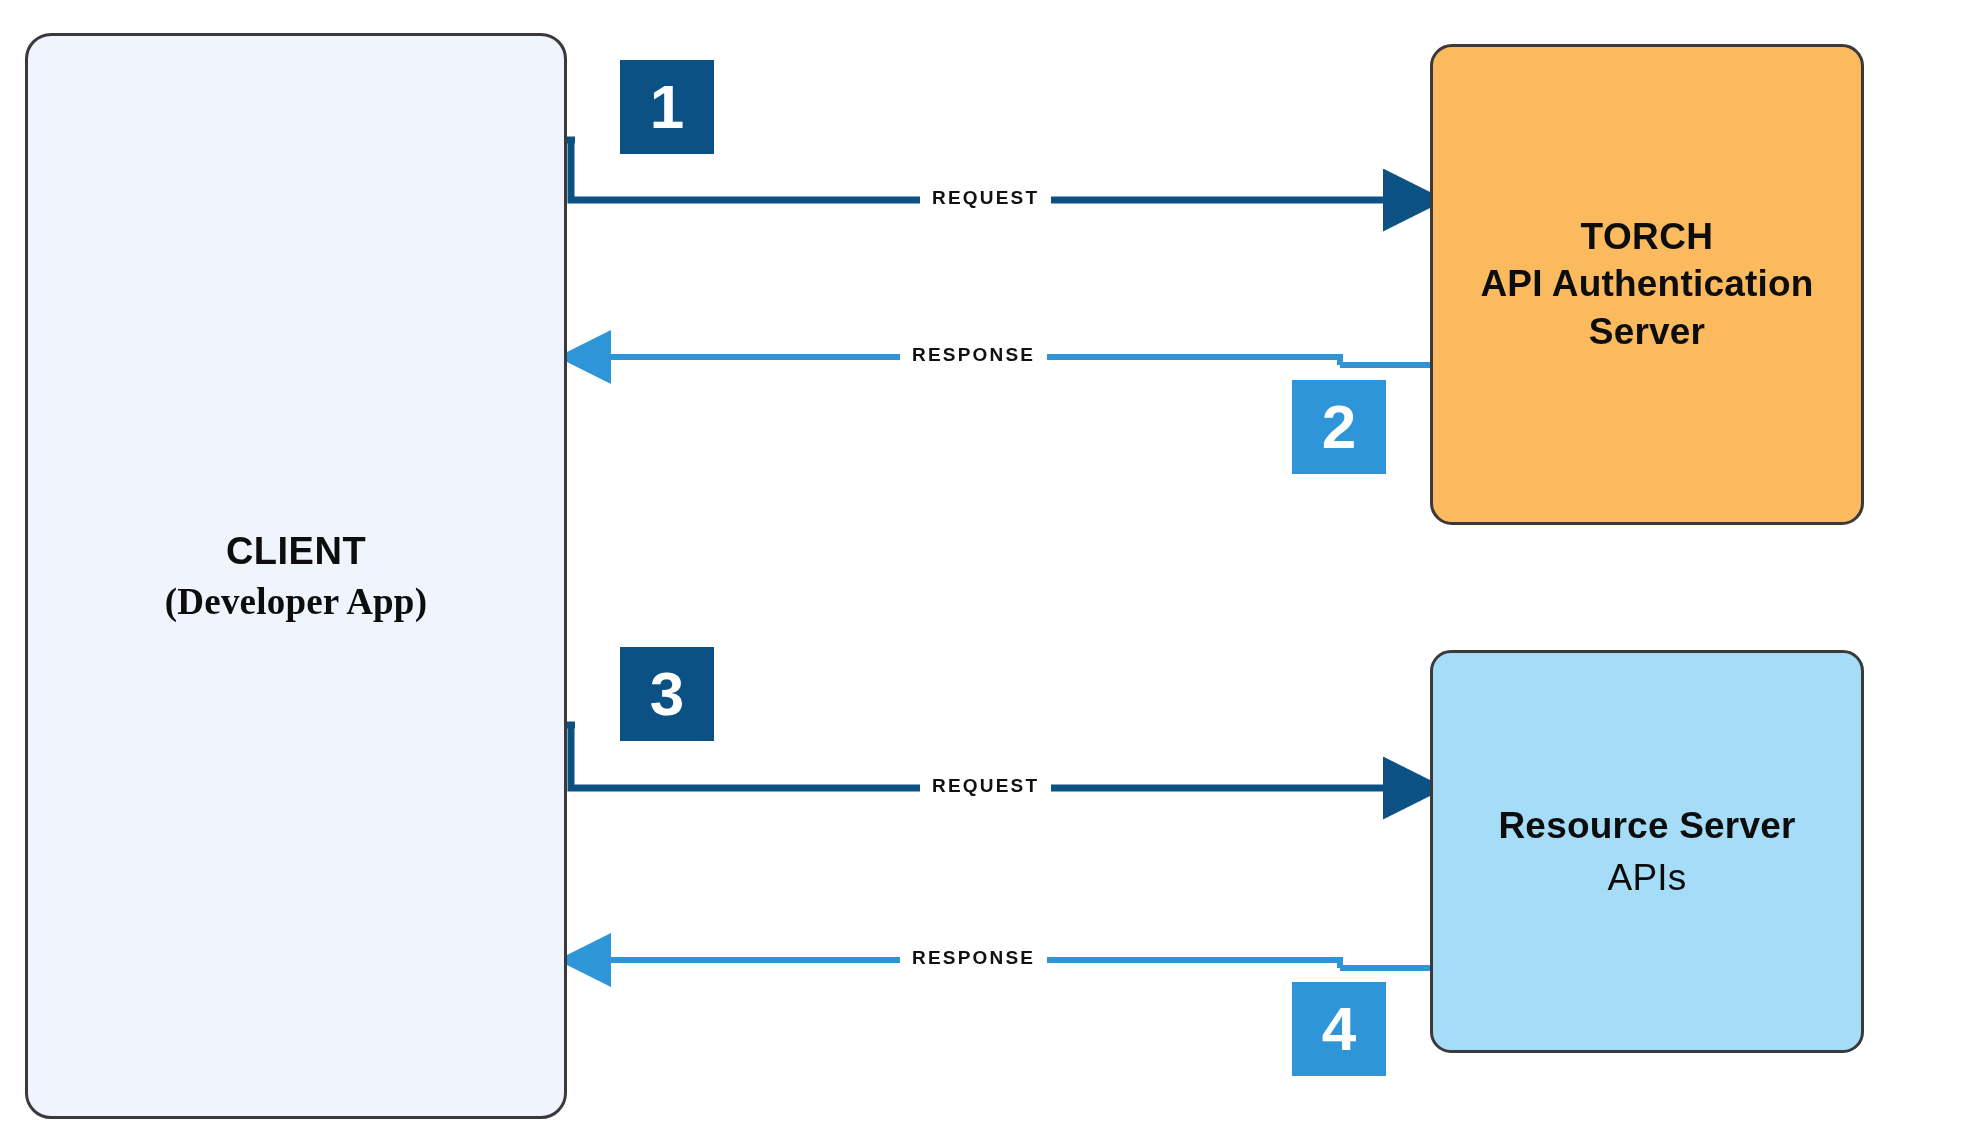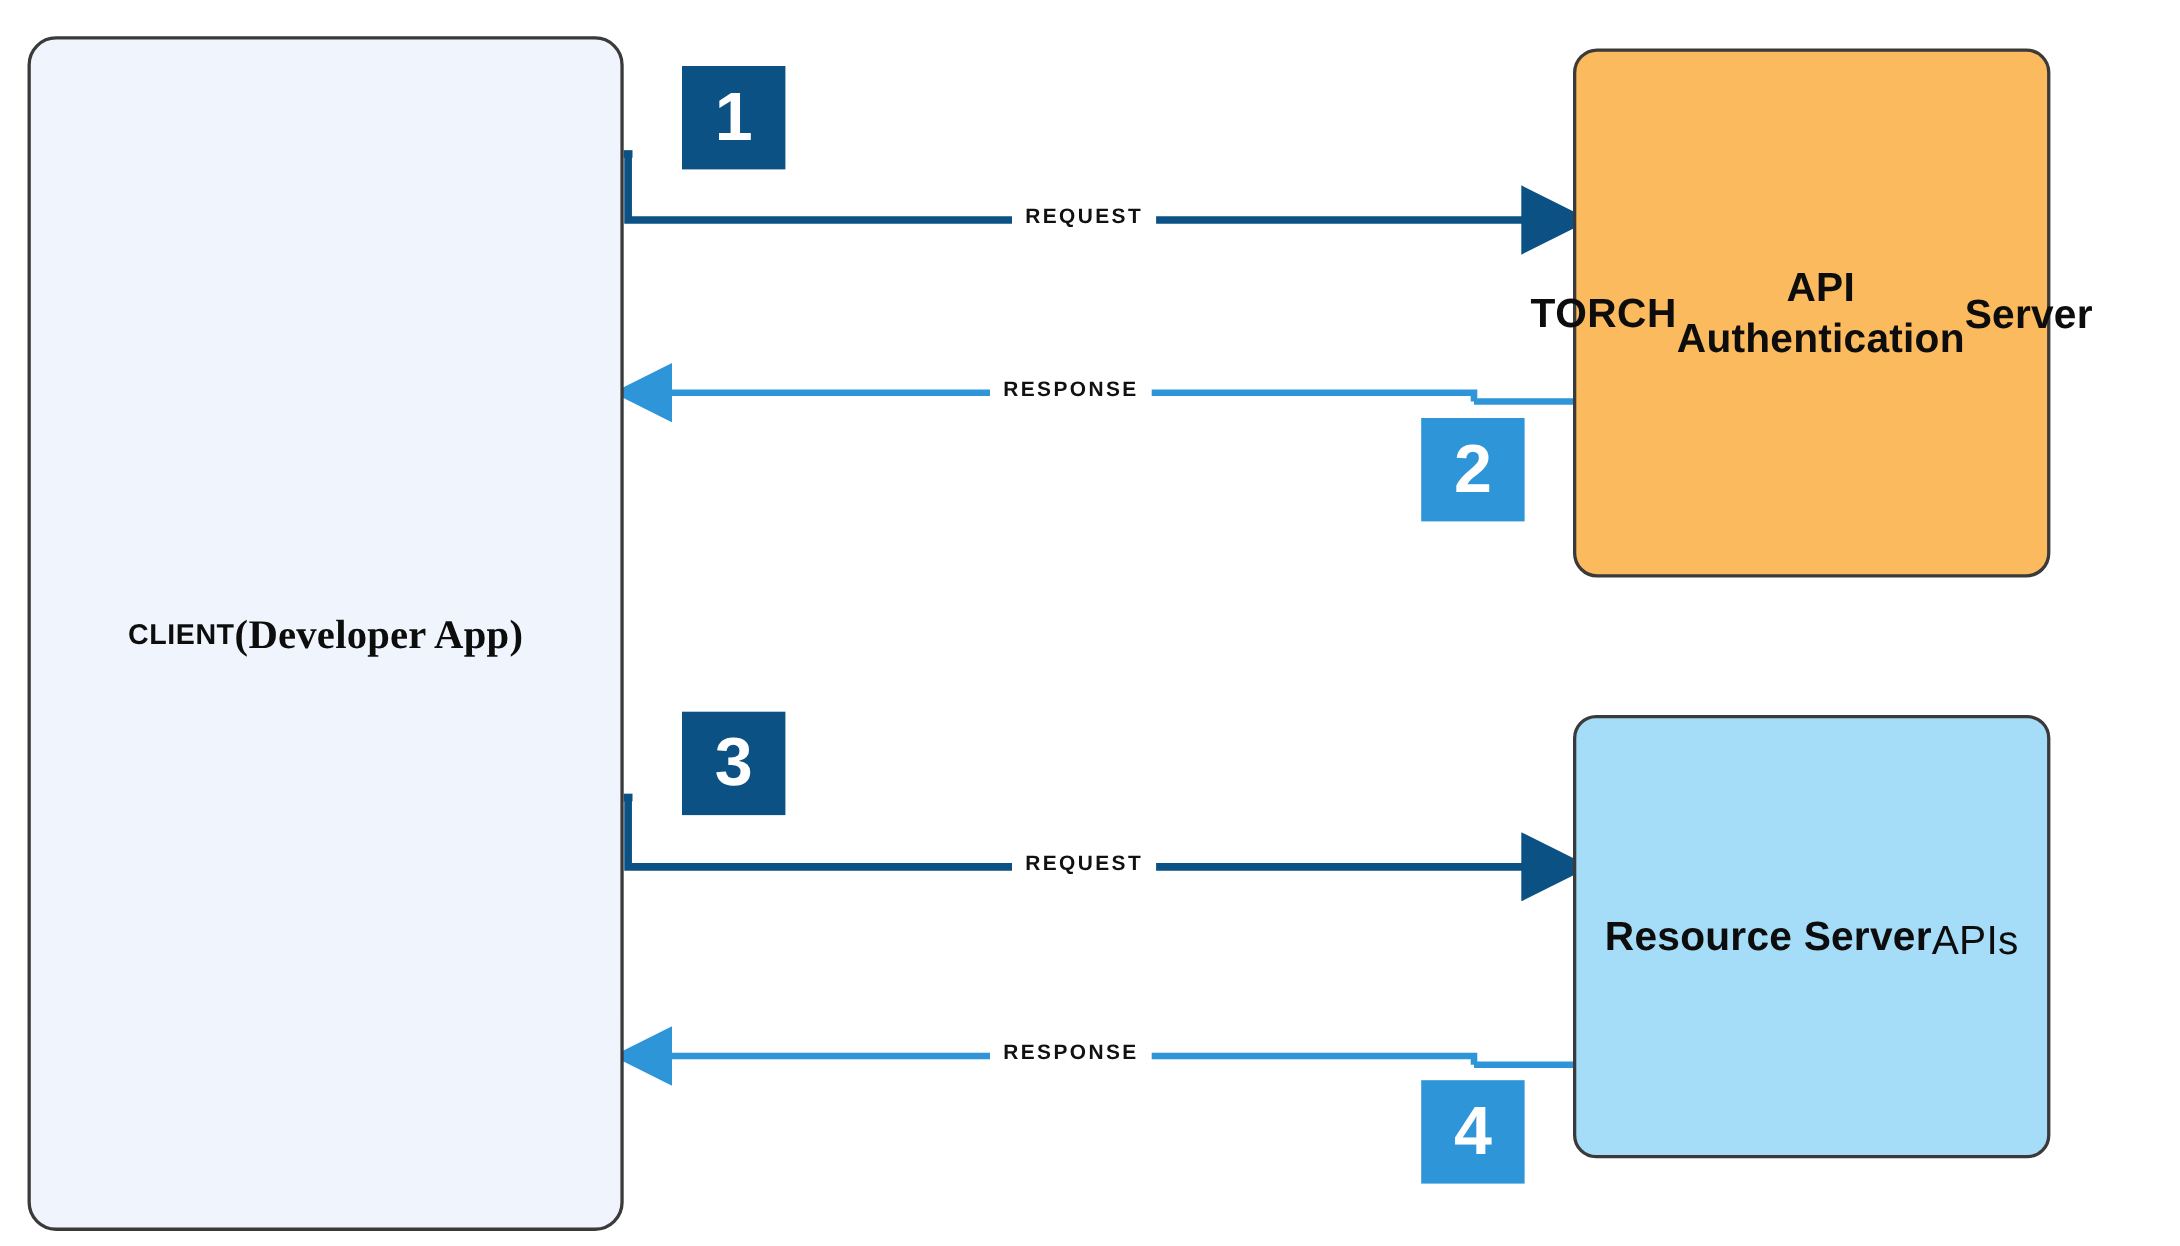--- a/index.html
+++ b/index.html
@@ -19,39 +19,39 @@
     overflow: hidden;
   }
 
   
   .node {
     position: absolute;
     box-sizing: border-box;
     border: 3px solid #3a3a3a;
     border-radius: 22px;
     display: flex;
-    flex-direction: row;
+    flex-direction: column;
     align-items: center;
     justify-content: center;
-    text-align: center;
+    text-align: right;
     color: #0d0d0d;
     line-height: 1.24;
   }
 
   #client-node {
     left: 25px;
     top: 33px;
     width: 542px;
     height: 1086px;
     background: #f0f5fd;
     border-radius: 26px;
   }
   #client-node .line-strong {
     font-weight: bold;
-    font-size: 26px;
+    font-size: 38px;
     letter-spacing: 0.5px;
   }
   #client-node .line-sub {
     font-weight: bold;
     font-size: 37px;
     letter-spacing: 0.2px;
     margin-top: 4px;
     font-family: Liberation Serif, serif;
   }
 

